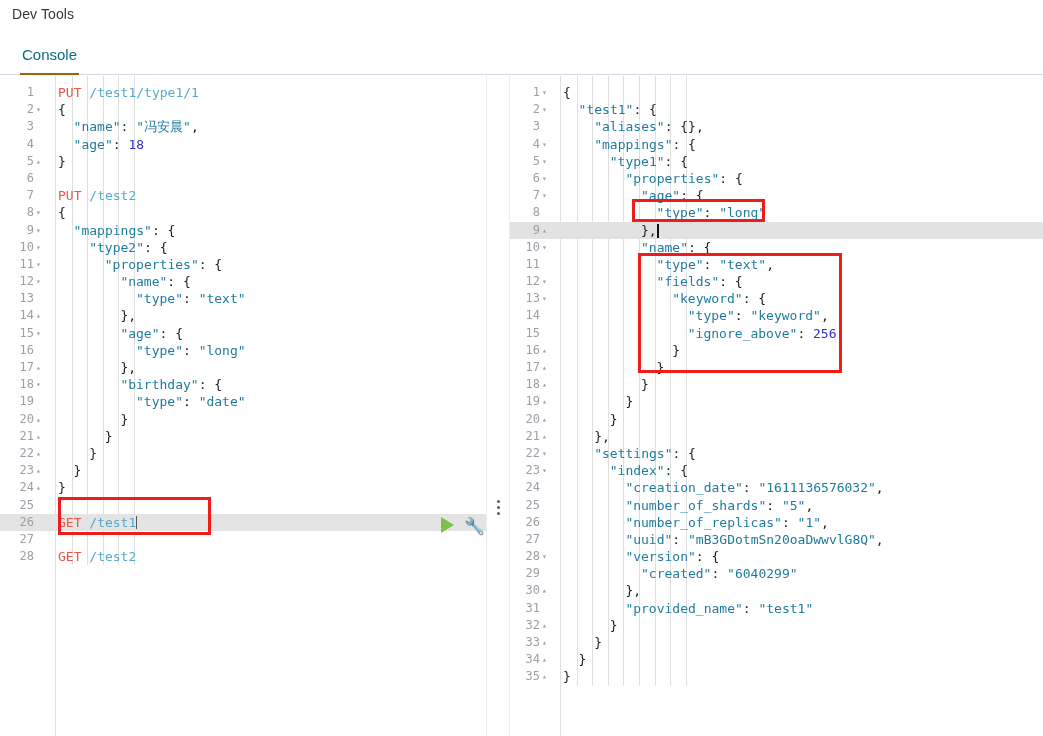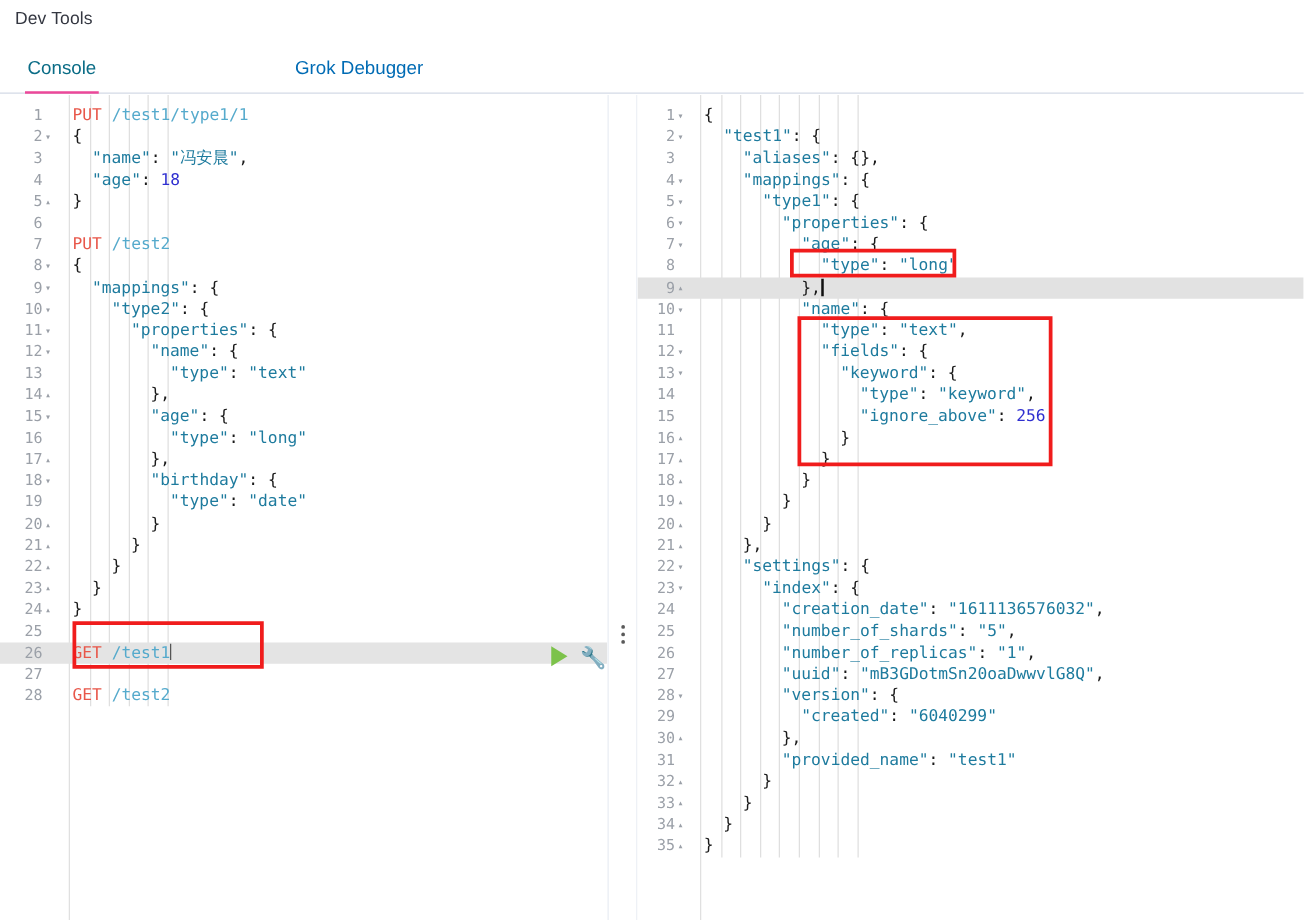--- a/index.html
+++ b/index.html
@@ -19,21 +19,21 @@
   }
   .tabbar {
     position: absolute; left: 0; top: 37px; width: 1043px; height: 38px;
     border-bottom: 1px solid #d3dae6;
   }
   .tab {
     position: absolute; top: 0; height: 38px; line-height: 36px;
     font-size: 15px; color: #006bb4; cursor: pointer;
     padding: 0 2px; white-space: nowrap;
   }
-  .tab.active { color: #0a6c86; border-bottom: 2px solid #ec4899; }
+  .tab.active { color: #0a6c86; border-bottom: 2px solid #a16207; }
   .tab0 { left: 20px; }
   .tab1 { left: 110px; }
   .tab2 { left: 234px; }
 
   
   .pane { position: absolute; top: 76px; bottom: 0; background: #fff; overflow: hidden; }
   .pane-left  { left: 0px;   width: 486px; }
   .splitter   { position:absolute; left:486px; top:76px; width: 24px; bottom:0; background:#fff;
                 border-left:1px solid #e9edf3; border-right:1px solid #e9edf3; }
   .pane-right { left: 510px; width: 533px; }
@@ -102,21 +102,20 @@
 </style>
 </head>
 <body>
 
 <div id="app">
 
   <div class="app-title">Dev Tools</div>
 
   <div class="tabbar">
     <div class="tab tab0 active">Console</div>
-    <div class="tab tab2">Grok Debugger</div>
   </div>
 
   <div class="pane pane-left">
     <div class="gut-border"></div>
     <div class="code" id="left-code"><div class="iguide" style="left: 71.6px;"></div><div class="iguide" style="left: 87.2px;"></div><div class="iguide" style="left: 102.8px;"></div><div class="iguide" style="left: 118.4px;"></div><div class="iguide" style="left: 134px;"></div><div class="row"><span class="ln">1</span><span class="txt" style="left: 58px;"><span class="m-method">PUT</span><span class=""> </span><span class="m-url">/test1/type1/1</span></span></div><div class="row"><span class="ln">2</span><span class="fold">▾</span><span class="txt" style="left: 58px;"><span class="s-punc">{</span></span></div><div class="row"><span class="ln">3</span><span class="txt" style="left: 73.6px;"><span class="s-key">"name"</span><span class="s-punc">: </span><span class="s-str">"冯安晨"</span><span class="s-punc">,</span></span></div><div class="row"><span class="ln">4</span><span class="txt" style="left: 73.6px;"><span class="s-key">"age"</span><span class="s-punc">: </span><span class="s-num">18</span></span></div><div class="row"><span class="ln">5</span><span class="fold">▴</span><span class="txt" style="left: 58px;"><span class="s-punc">}</span></span></div><div class="row"><span class="ln">6</span><span class="txt" style="left: 58px;"></span></div><div class="row"><span class="ln">7</span><span class="txt" style="left: 58px;"><span class="m-method">PUT</span><span class=""> </span><span class="m-url">/test2</span></span></div><div class="row"><span class="ln">8</span><span class="fold">▾</span><span class="txt" style="left: 58px;"><span class="s-punc">{</span></span></div><div class="row"><span class="ln">9</span><span class="fold">▾</span><span class="txt" style="left: 73.6px;"><span class="s-key">"mappings"</span><span class="s-punc">: {</span></span></div><div class="row"><span class="ln">10</span><span class="fold">▾</span><span class="txt" style="left: 89.2px;"><span class="s-key">"type2"</span><span class="s-punc">: {</span></span></div><div class="row"><span class="ln">11</span><span class="fold">▾</span><span class="txt" style="left: 104.8px;"><span class="s-key">"properties"</span><span class="s-punc">: {</span></span></div><div class="row"><span class="ln">12</span><span class="fold">▾</span><span class="txt" style="left: 120.4px;"><span class="s-key">"name"</span><span class="s-punc">: {</span></span></div><div class="row"><span class="ln">13</span><span class="txt" style="left: 136px;"><span class="s-key">"type"</span><span class="s-punc">: </span><span class="s-str">"text"</span></span></div><div class="row"><span class="ln">14</span><span class="fold">▴</span><span class="txt" style="left: 120.4px;"><span class="s-punc">},</span></span></div><div class="row"><span class="ln">15</span><span class="fold">▾</span><span class="txt" style="left: 120.4px;"><span class="s-key">"age"</span><span class="s-punc">: {</span></span></div><div class="row"><span class="ln">16</span><span class="txt" style="left: 136px;"><span class="s-key">"type"</span><span class="s-punc">: </span><span class="s-str">"long"</span></span></div><div class="row"><span class="ln">17</span><span class="fold">▴</span><span class="txt" style="left: 120.4px;"><span class="s-punc">},</span></span></div><div class="row"><span class="ln">18</span><span class="fold">▾</span><span class="txt" style="left: 120.4px;"><span class="s-key">"birthday"</span><span class="s-punc">: {</span></span></div><div class="row"><span class="ln">19</span><span class="txt" style="left: 136px;"><span class="s-key">"type"</span><span class="s-punc">: </span><span class="s-str">"date"</span></span></div><div class="row"><span class="ln">20</span><span class="fold">▴</span><span class="txt" style="left: 120.4px;"><span class="s-punc">}</span></span></div><div class="row"><span class="ln">21</span><span class="fold">▴</span><span class="txt" style="left: 104.8px;"><span class="s-punc">}</span></span></div><div class="row"><span class="ln">22</span><span class="fold">▴</span><span class="txt" style="left: 89.2px;"><span class="s-punc">}</span></span></div><div class="row"><span class="ln">23</span><span class="fold">▴</span><span class="txt" style="left: 73.6px;"><span class="s-punc">}</span></span></div><div class="row"><span class="ln">24</span><span class="fold">▴</span><span class="txt" style="left: 58px;"><span class="s-punc">}</span></span></div><div class="row"><span class="ln">25</span><span class="txt" style="left: 58px;"></span></div><div class="row active"><span class="ln">26</span><span class="txt" style="left: 58px;"><span class="m-method">GET</span><span class=""> </span><span class="m-url">/test1</span><span class="caret"></span></span></div><div class="row"><span class="ln">27</span><span class="txt" style="left: 58px;"></span></div><div class="row"><span class="ln">28</span><span class="txt" style="left: 58px;"><span class="m-method">GET</span><span class=""> </span><span class="m-url">/test2</span></span></div></div>
   </div>
 
   <div class="splitter">
     <div class="dots" style="left:10px; top:424px;">
       <i></i>

